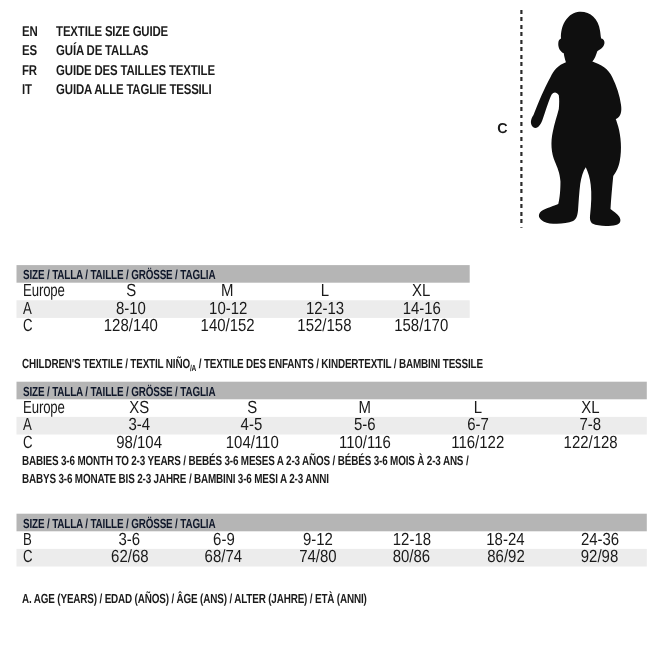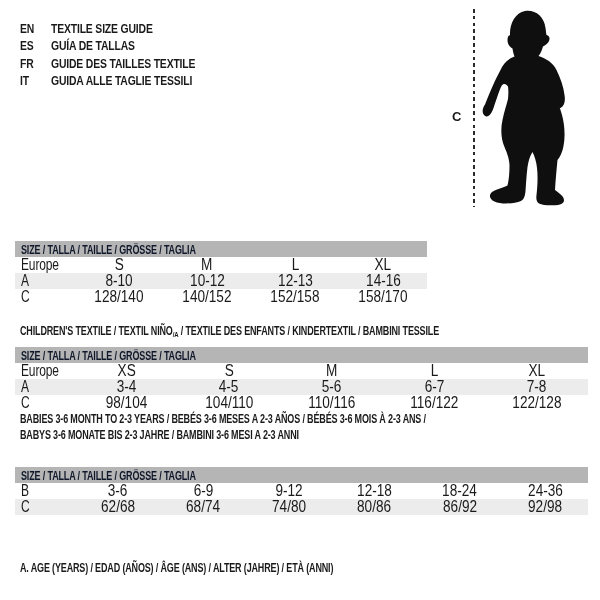--- a/index.html
+++ b/index.html
@@ -36,21 +36,21 @@
   #table-babies   { left:15px; top:467px; width:573px; }
 
   .t-header { height:16px; background:#b5b5b5; display:flex; align-items:flex-end;
               padding-left:6px; font-weight:700; font-size:12px; color:#0f172a; }
   .t-row { height:16px; display:flex; align-items:center; font-size:16px; }
   .t-row.alt { background:#ececec; }
   .t-label { width:60px; padding-left:6px; }
   .t-cell { flex:1; text-align:center; }
 
   
-  #legend { position:absolute; left:20px; top:535px;margin-top:24px; }
+  #legend { position:absolute; left:20px; top:535px; }
   .legend-row { height:18.4px; display:flex; align-items:center; font-weight:700; font-size:12px; }
 </style>
 </head>
 <body>
 
 <div id="screen">
 
   <div id="languages">
     <div class="lang-row">
       <span class="lang-code cond-lang">EN</span>

